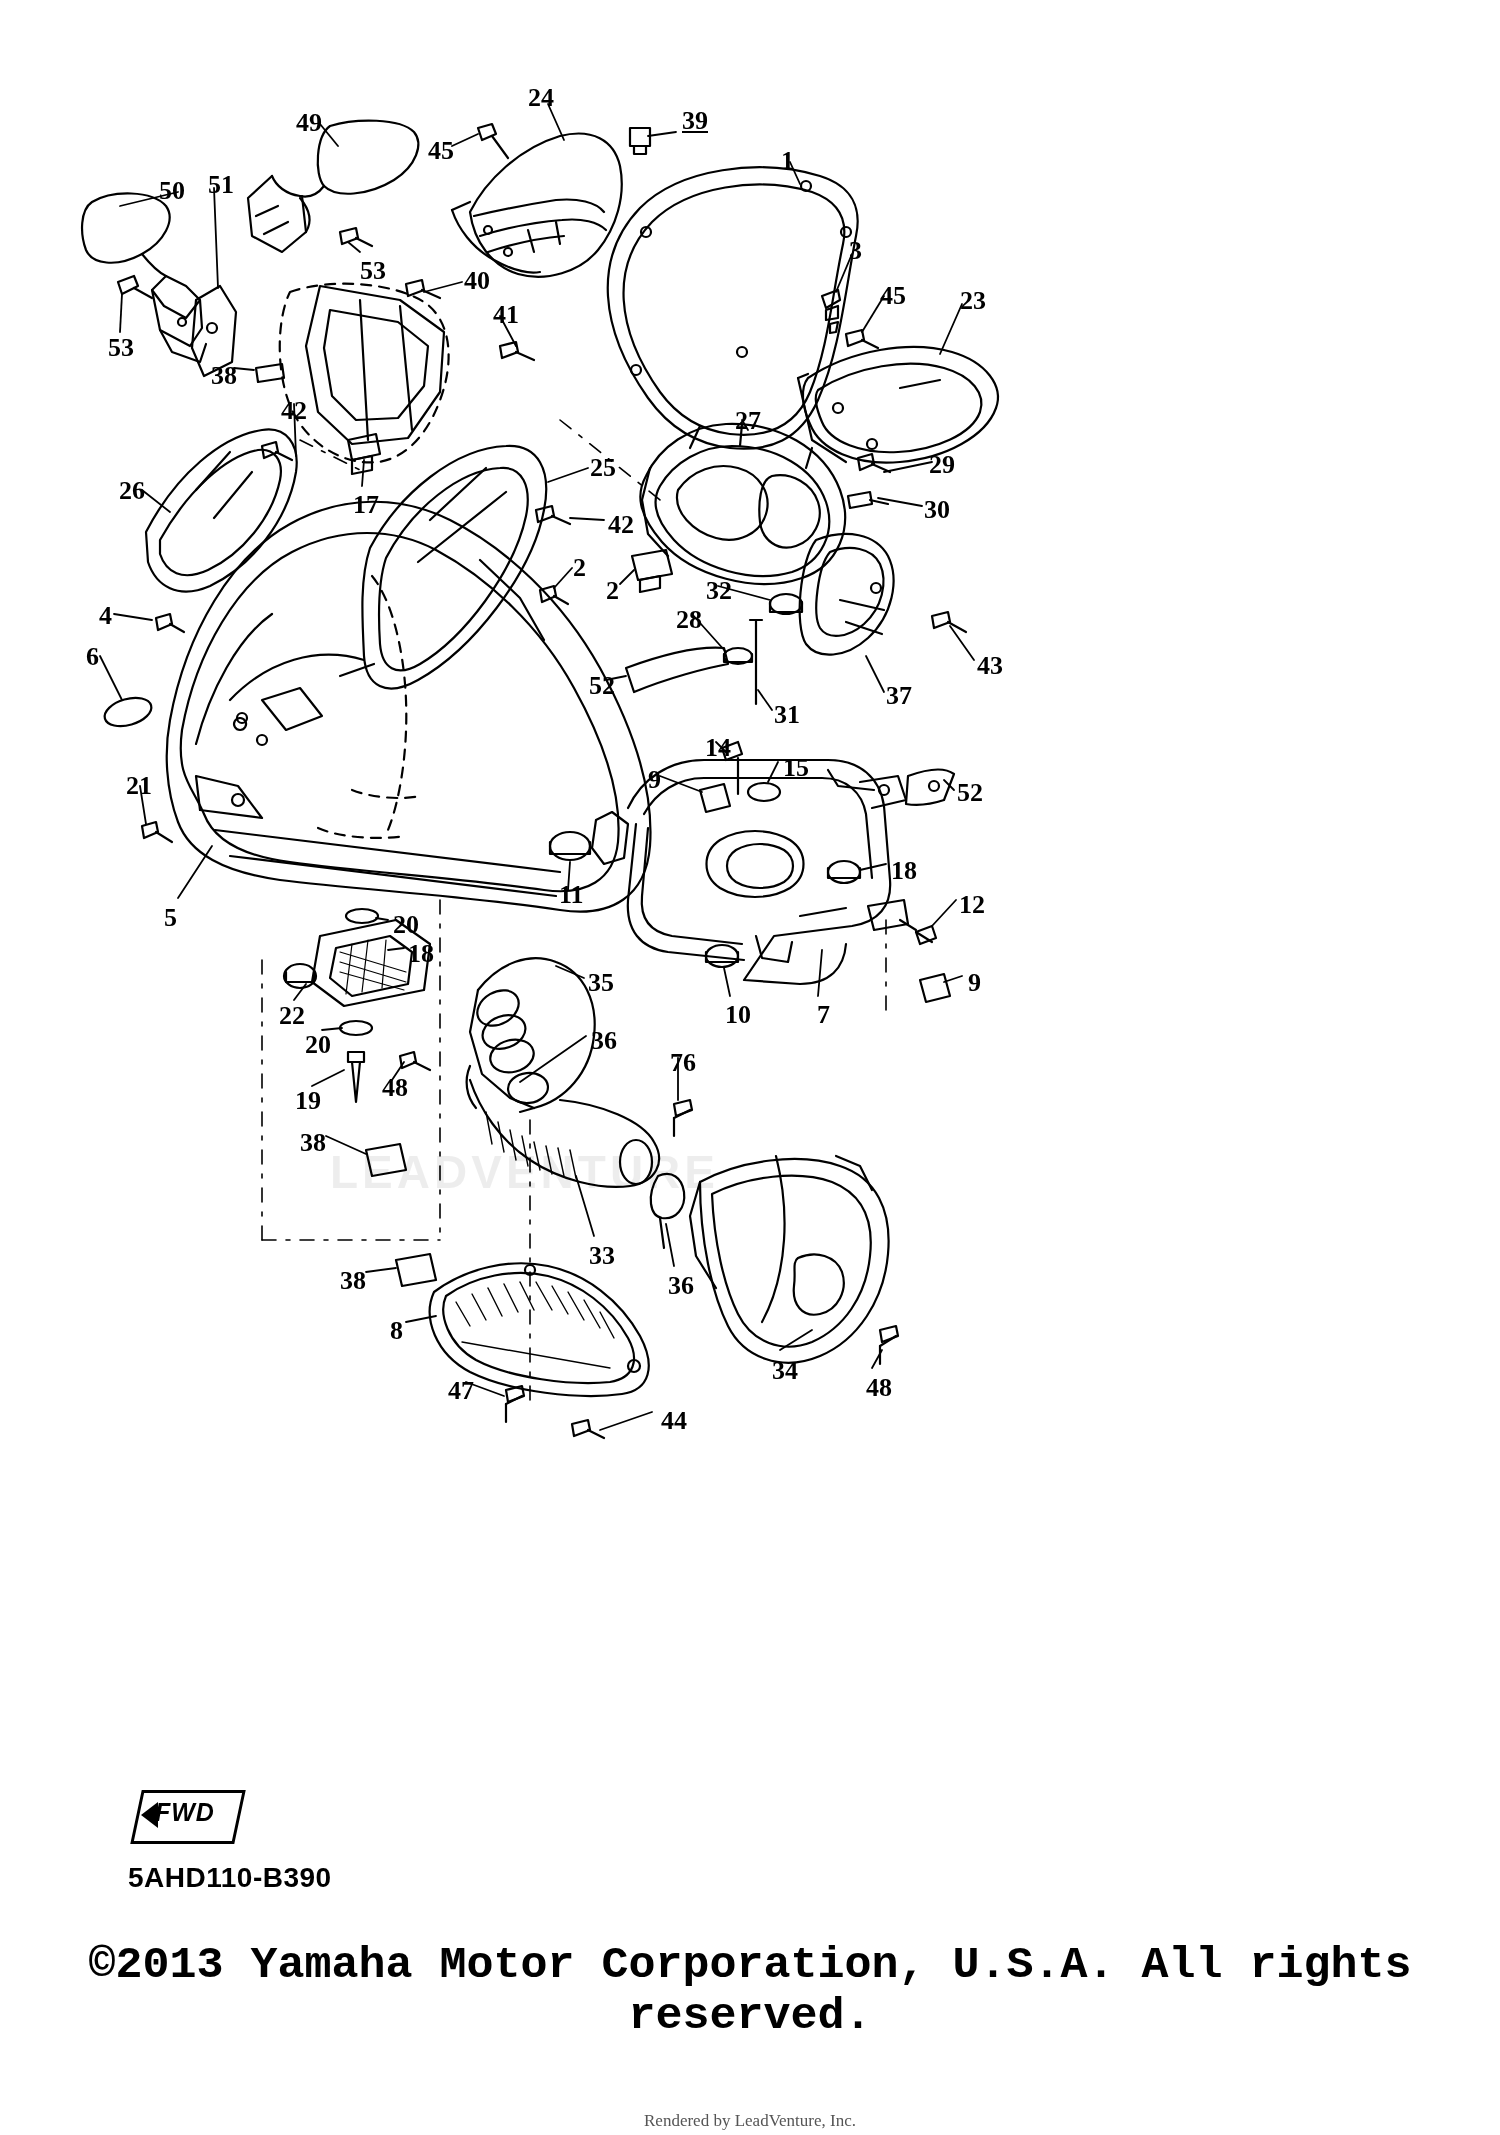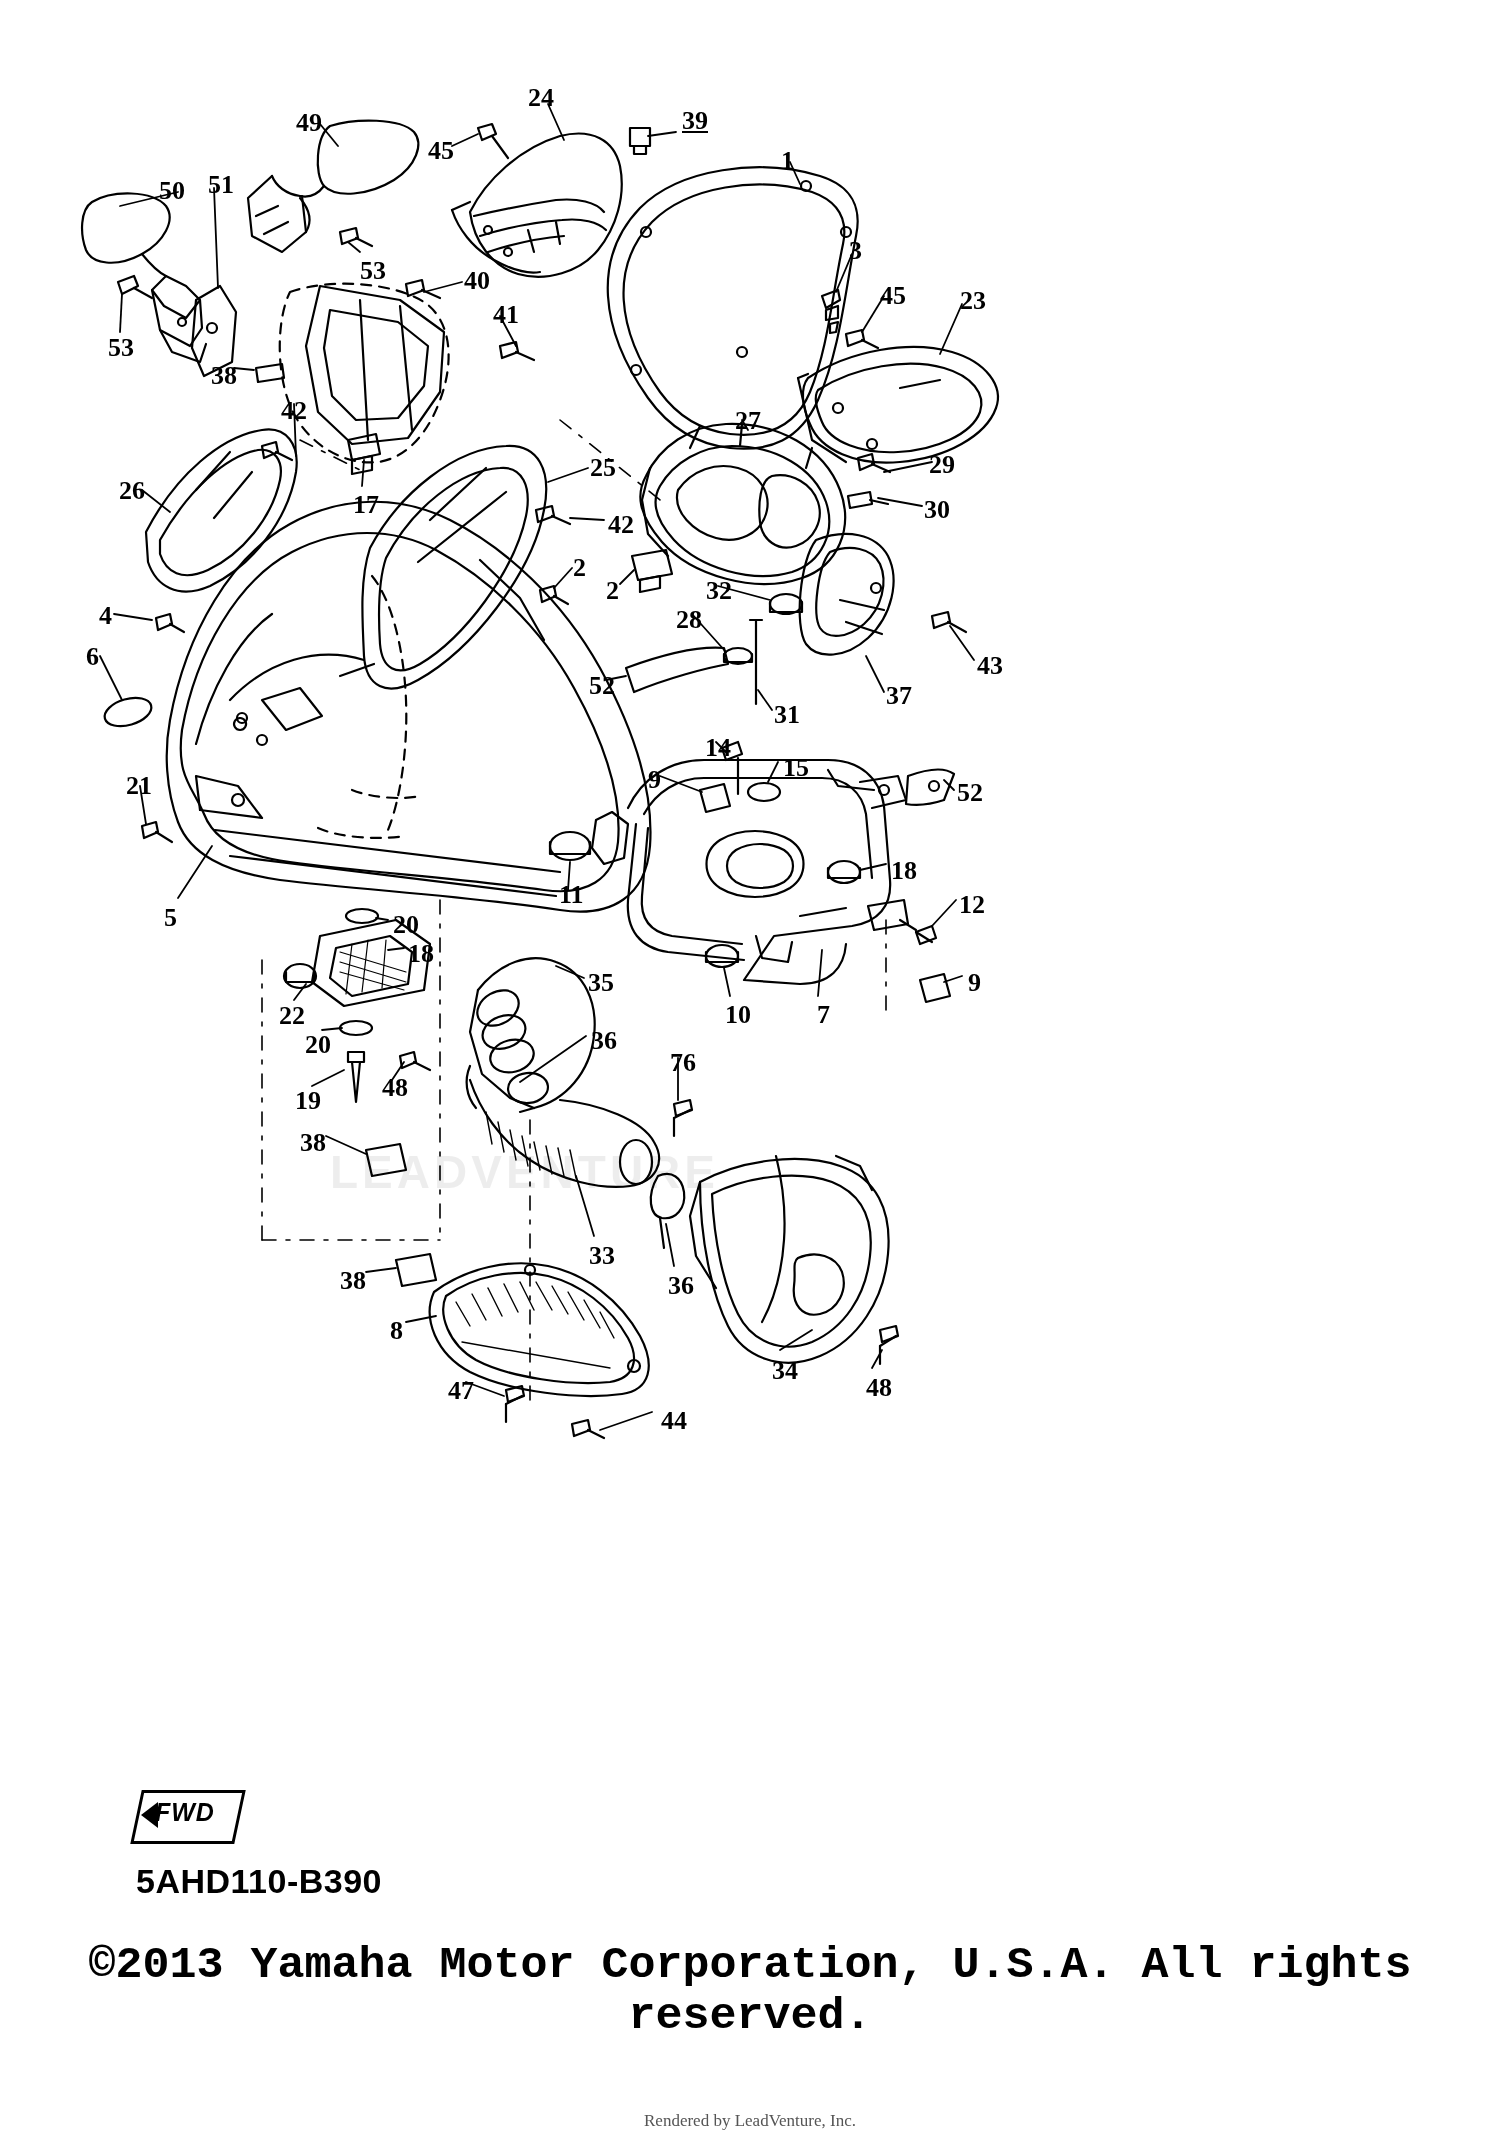--- a/index.html
+++ b/index.html
@@ -78,24 +78,24 @@
     left: 141px;
     top: 1802px;
     width: 0;
     height: 0;
     border-top: 13px solid transparent;
     border-bottom: 13px solid transparent;
     border-right: 17px solid #000;
   }
   #part-number {
     position: absolute;
-    left: 136px;
+    left: 128px;
     top: 1862px;
     font-family: "Liberation Sans", sans-serif;
-    font-size: 34px;
+    font-size: 28px;
     font-weight: bold;
     letter-spacing: 0.5px;
   }
   #copyright {
     position: absolute;
     left: 0;
     top: 1940px;
     width: 1500px;
     text-align: center;
     font-family: Liberation Mono, monospace;

